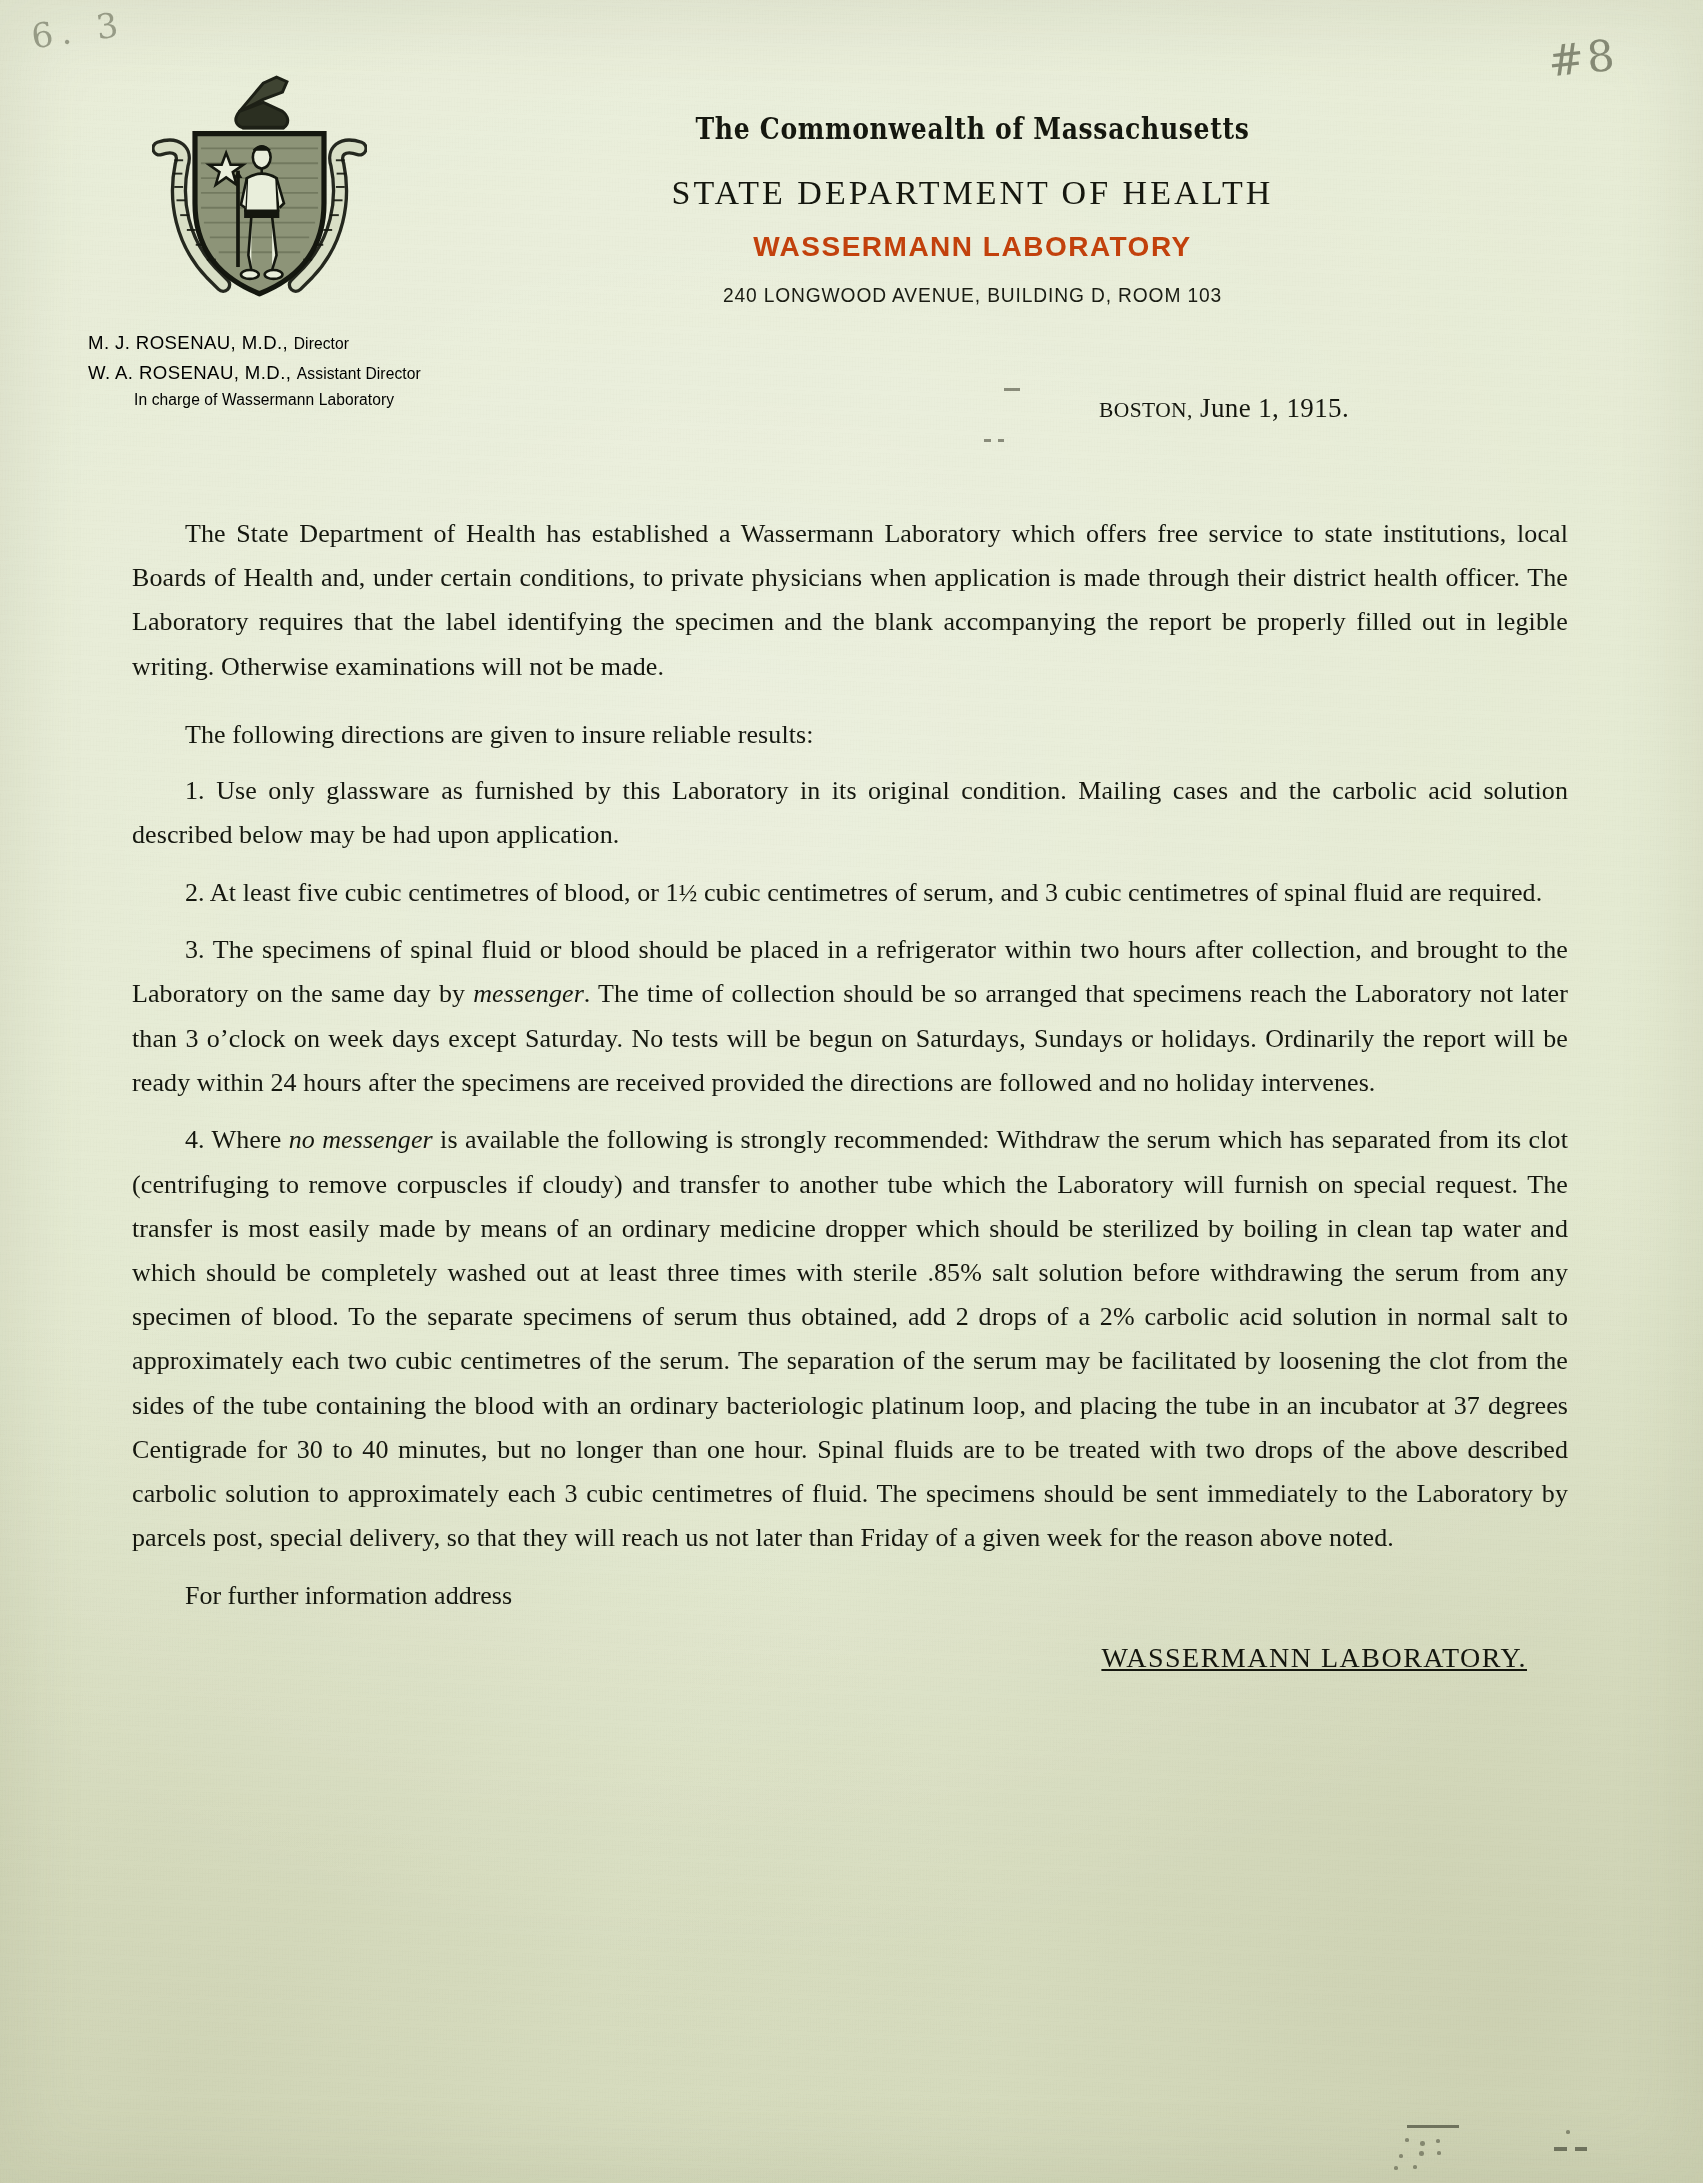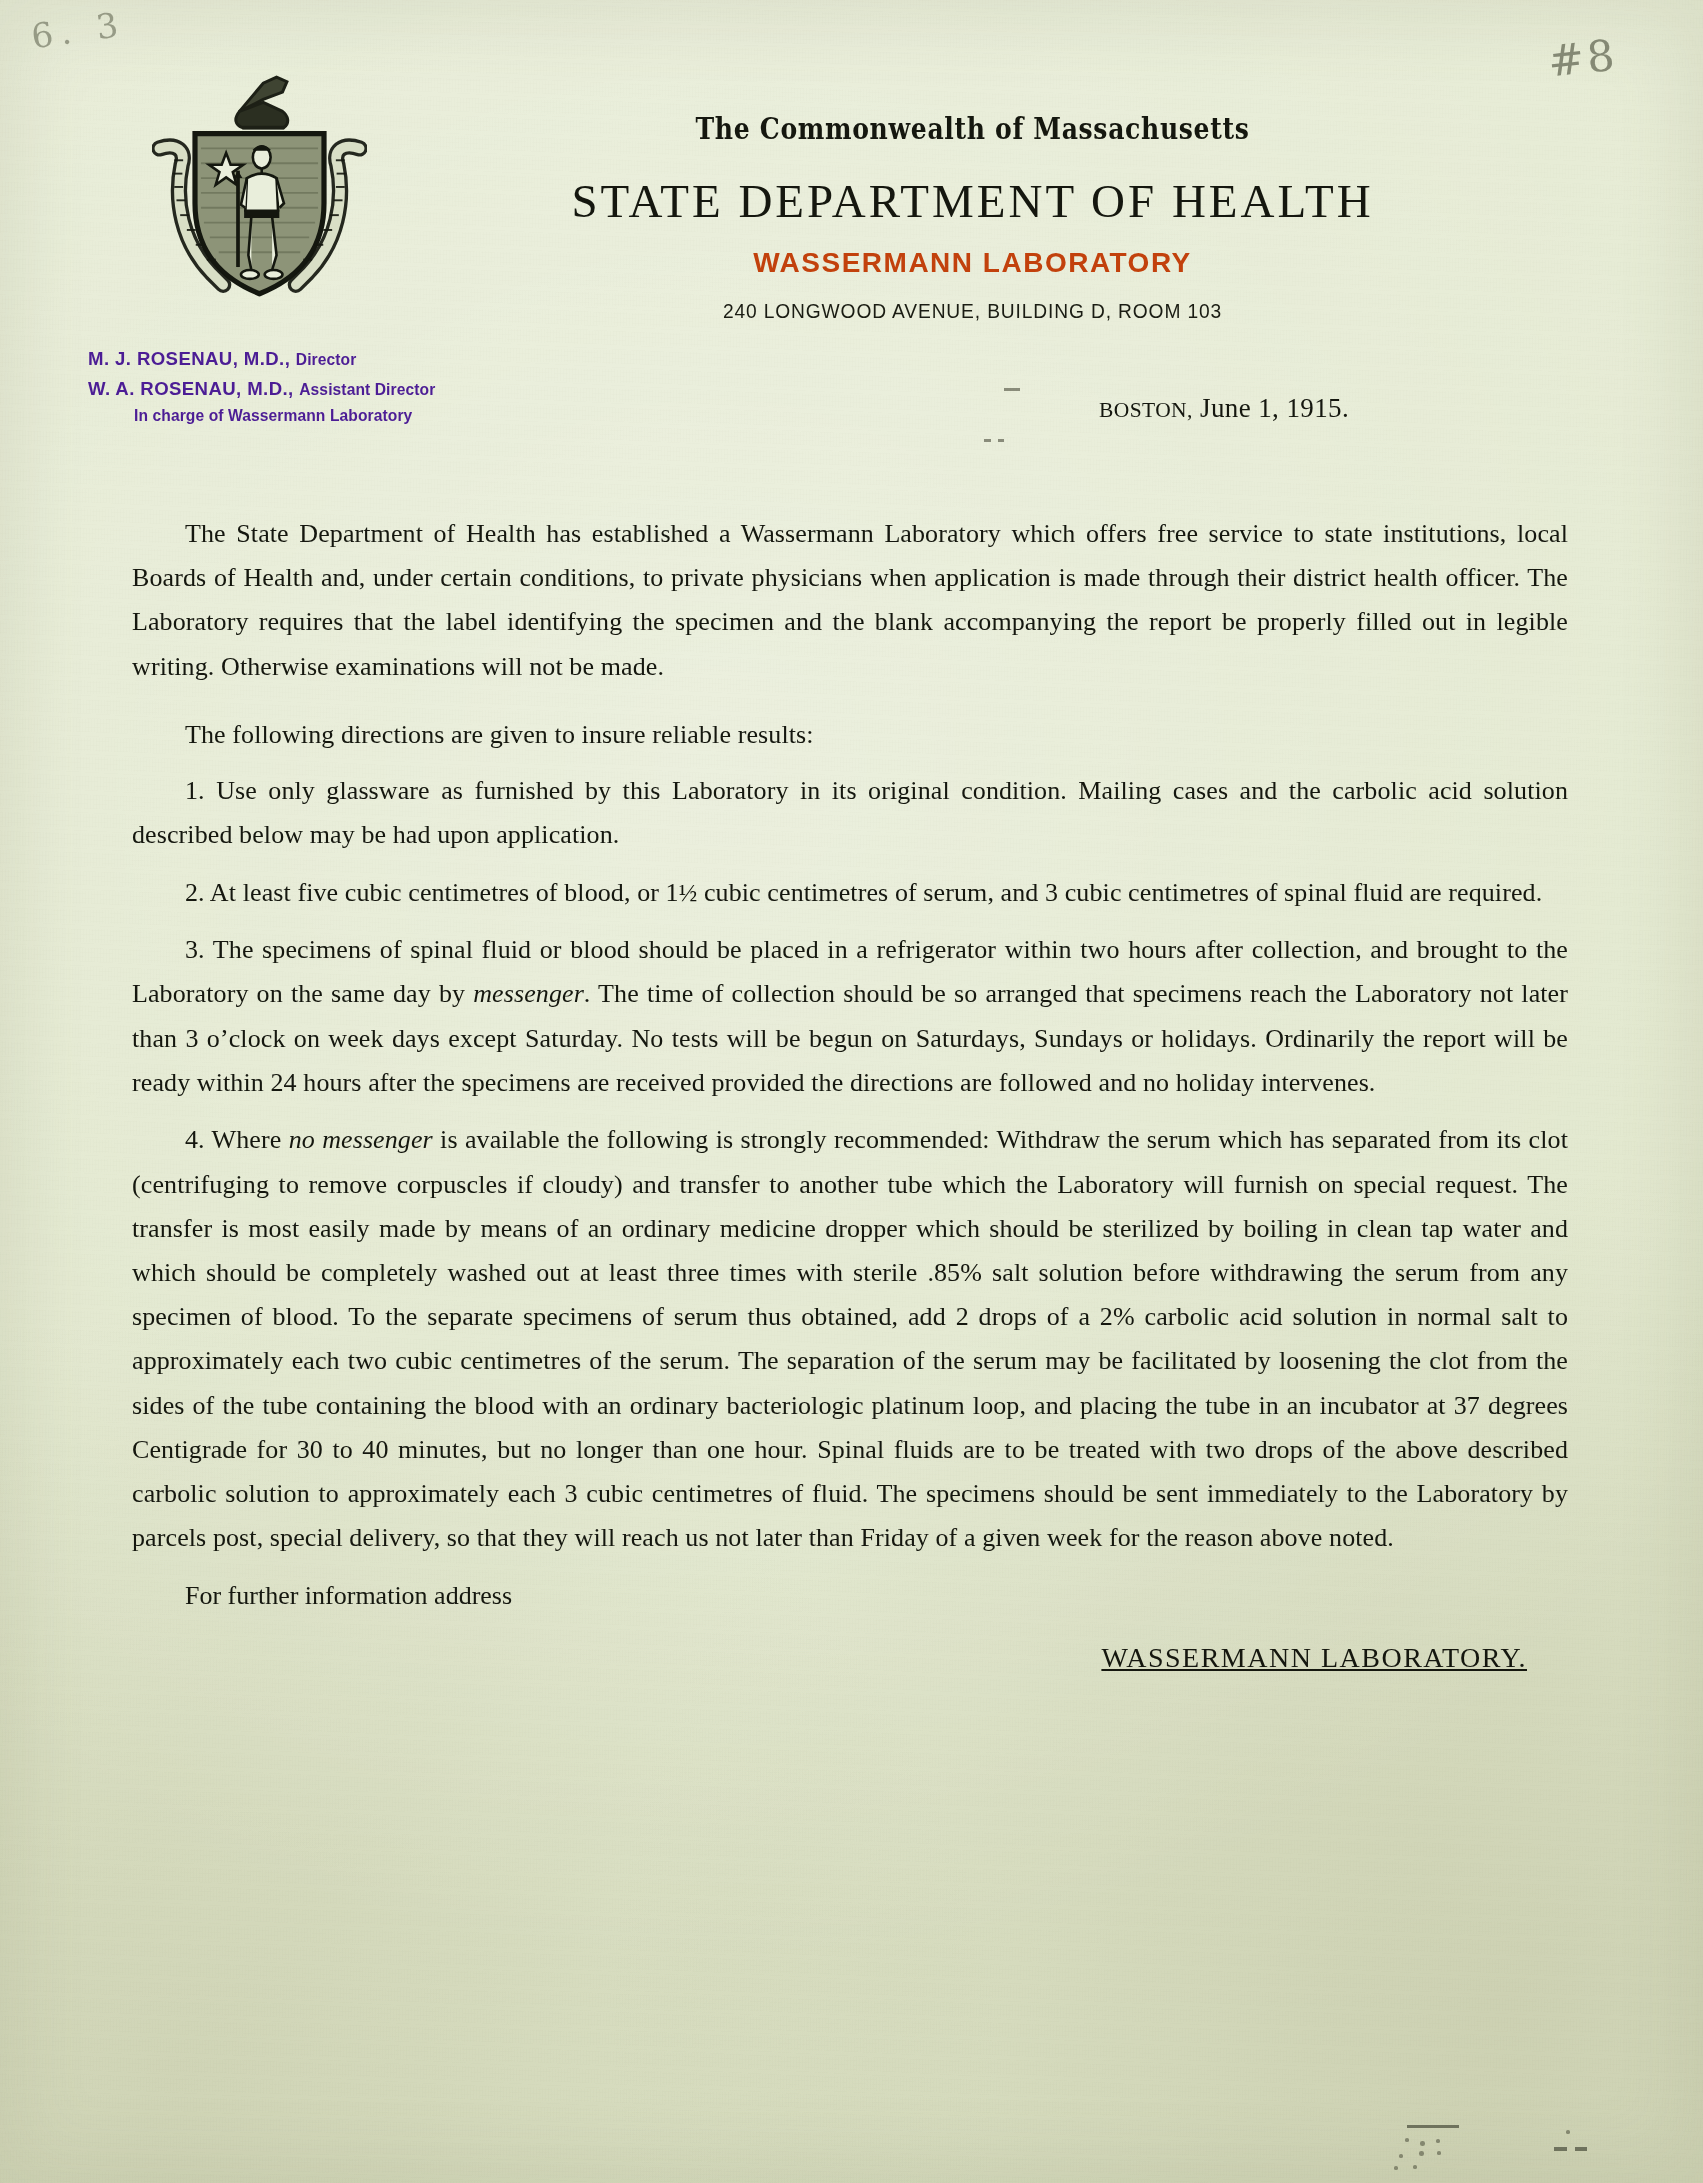--- a/index.html
+++ b/index.html
@@ -101,21 +101,21 @@
     font-weight: bold;
     font-size: 30px;
     letter-spacing: 0.7px;
     color: #15170f;
     margin: 0 0 28px 0;
     font-stretch: condensed;
     transform: scaleX(0.93);
   }
   .dept-title {
     font-family: "Liberation Serif", serif;
-    font-size: 47px;
+    font-size: 34px;
     letter-spacing: 3px;
     margin: 0 0 19.3px 0;
     color: #15170f;
     white-space: nowrap;
   }
   .lab-title {
     font-family: "Liberation Sans", sans-serif;
     font-weight: bold;
     font-size: 28px;
     letter-spacing: 1.5px;
@@ -127,25 +127,24 @@
     font-size: 20px;
     letter-spacing: 0.9px;
     margin: 0;
     color: #1a1c13;
     transform: scaleX(0.96);
   }
 
   .officers {
     position: absolute;
     left: 88px;
-    top: 344px;
+    top: 328px;
     width: 534px;
     font-family: "Liberation Sans", sans-serif;
-    color: #4c1d95;
-    font-weight: bold;
+    color: #000000;
   }
   .officer-line {
     font-size: 18.6px;
     letter-spacing: 0.4px;
     line-height: 1.62;
     white-space: nowrap;
   }
   .officer-line .small {
     font-size: 15.6px;
     letter-spacing: 0.1px;

